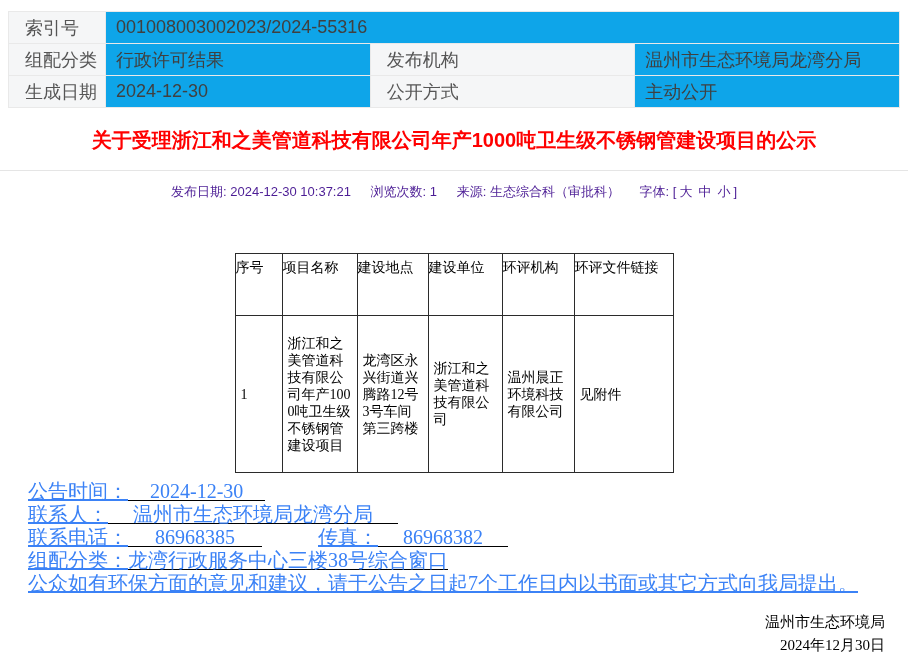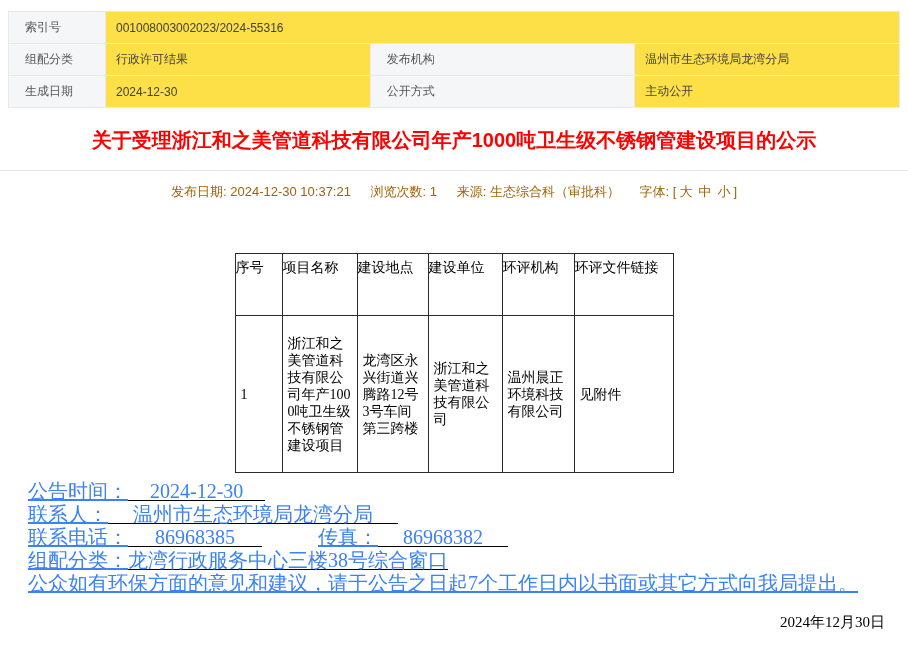--- a/index.html
+++ b/index.html
@@ -12,38 +12,38 @@
     color: #333;
   }
   .page { width: 908px; height: 656px; background: #fff; position: relative; }
 
   
   .info-table {
     margin: 11px 8px 0 8px;
     width: 892px;
     border-collapse: collapse;
     table-layout: fixed;
-    font-size: 12px;
+    font-size: 18px;
   }
   .info-table td {
     border: 1px solid #e9e9e9;
     height: 32px;
     vertical-align: middle;
     white-space: nowrap;
     overflow: hidden;
   }
   .info-table td.lbl {
     background: #f5f6f7;
     color: #555;
     padding-left: 16px;
     width: 97px;
   }
   .info-table td.lbl.second { width: 90px; }
   .info-table td.val {
-    background: #fde047;
+    background: #0ea5e9;
     color: #404040;
     padding-left: 10px;
   }
 
   
   .doc-title {
     margin-top: 19px;
     text-align: center;
     font-size: 20px;
     font-weight: bold;
@@ -56,21 +56,21 @@
     border-bottom: 1px solid #e5e5e5;
     width: 100%;
     height: 0;
   }
 
   
   .meta {
     margin-top: 12px;
     text-align: center;
     font-size: 13px;
-    color: #a16207;
+    color: #4c1d95;
     white-space: nowrap;
   }
   .meta .item { margin: 0 8px; }
   .meta .font-ctl { cursor: pointer; margin: 0 3px; }
 
   
   .project-table {
     margin: 52px auto 0 auto;
     border-collapse: collapse;
     table-layout: fixed;
@@ -206,16 +206,17 @@
     <div class="row">
       <span>联系电话：</span><span class="blank pad-phone">86968385</span><span class="fax-label">传真：</span><span class="blank pad-fax">86968382</span>
     </div>
     <div class="row">
       <span>组配分类：</span><span class="blank">龙湾行政服务中心三楼38号综合窗口</span>
     </div>
     <div class="row">公众如有环保方面的意见和建议，请于公告之日起7个工作日内以书面或其它方式向我局提出。</div>
   </div>
 
   <div class="signature">
+    <div>温州市生态环境局</div>
     <div>2024年12月30日</div>
   </div>
 
 </div>
 
 </body></html>

